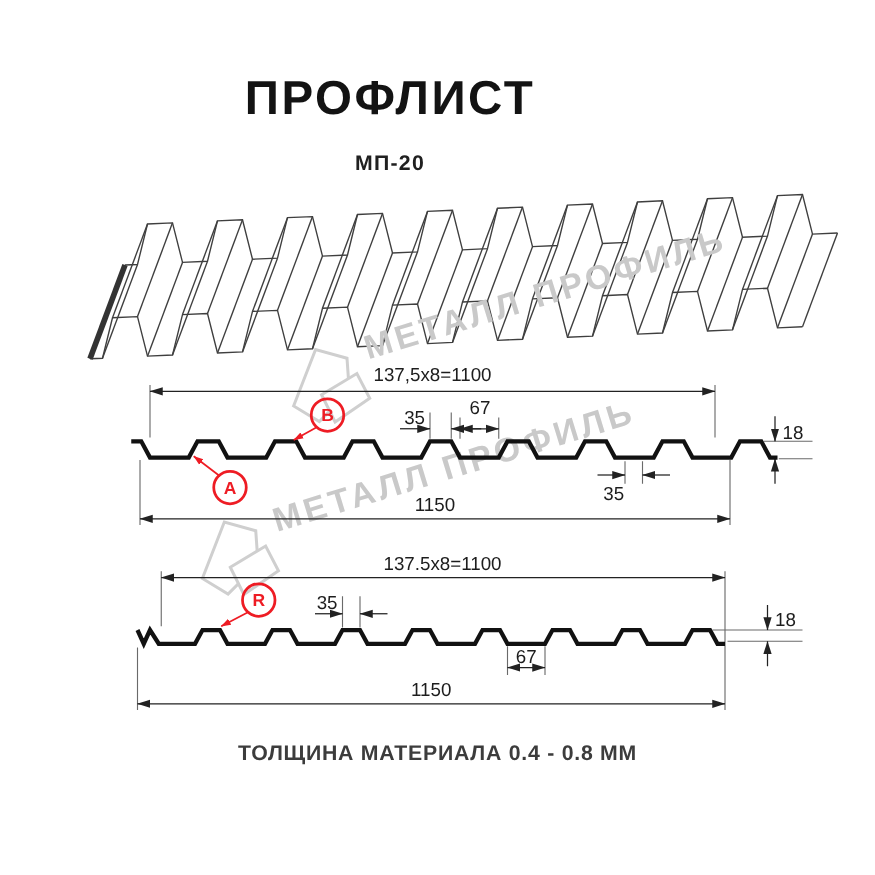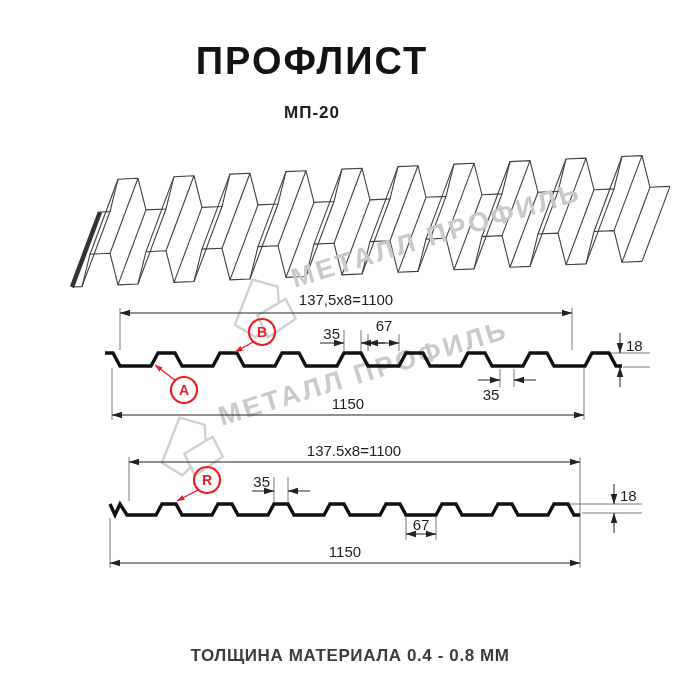--- a/index.html
+++ b/index.html
@@ -1,21 +1,21 @@
 <!DOCTYPE html>
 <html><head>
 <meta charset="utf-8">
 <style>
   html,body{margin:0;padding:0;background:#fff;}
   .page{position:relative;width:700px;height:700px;background:#fff;overflow:hidden;
         font-family:"Liberation Sans",sans-serif;}
-  .hdr{position:absolute;top:40px;left:0;width:624px;text-align:center;}
+  .hdr{position:absolute;top:58px;left:0;width:624px;text-align:center;}
   .title{font-size:38px;font-weight:700;letter-spacing:2px;color:#131313;}
   .subtitle{margin-top:20px;font-size:17px;font-weight:700;letter-spacing:1px;color:#202020;}
-  .ftr{position:absolute;top:646px;left:0;width:700px;text-align:center;
+  .ftr{position:absolute;top:593px;left:0;width:700px;text-align:center;
        font-size:17px;font-weight:600;letter-spacing:.6px;color:#3c3c3c;}
   svg{position:absolute;top:0;left:0;}
   .ext{stroke:#6a6a6a;stroke-width:0.9;}
   .dim{stroke:#222;stroke-width:1;}
   .prof{stroke:#111;stroke-width:3.4;fill:none;stroke-linejoin:miter;}
   .dimtxt{font-size:15px;fill:#1d1d1d;}
   .mid{text-anchor:middle;}
   .end{text-anchor:end;}
   .w3d{stroke:#3f3f3f;stroke-width:1.1;fill:none;}
   .wmtxt{font-size:27px;font-weight:700;letter-spacing:3px;fill:#c9c9c9;}

